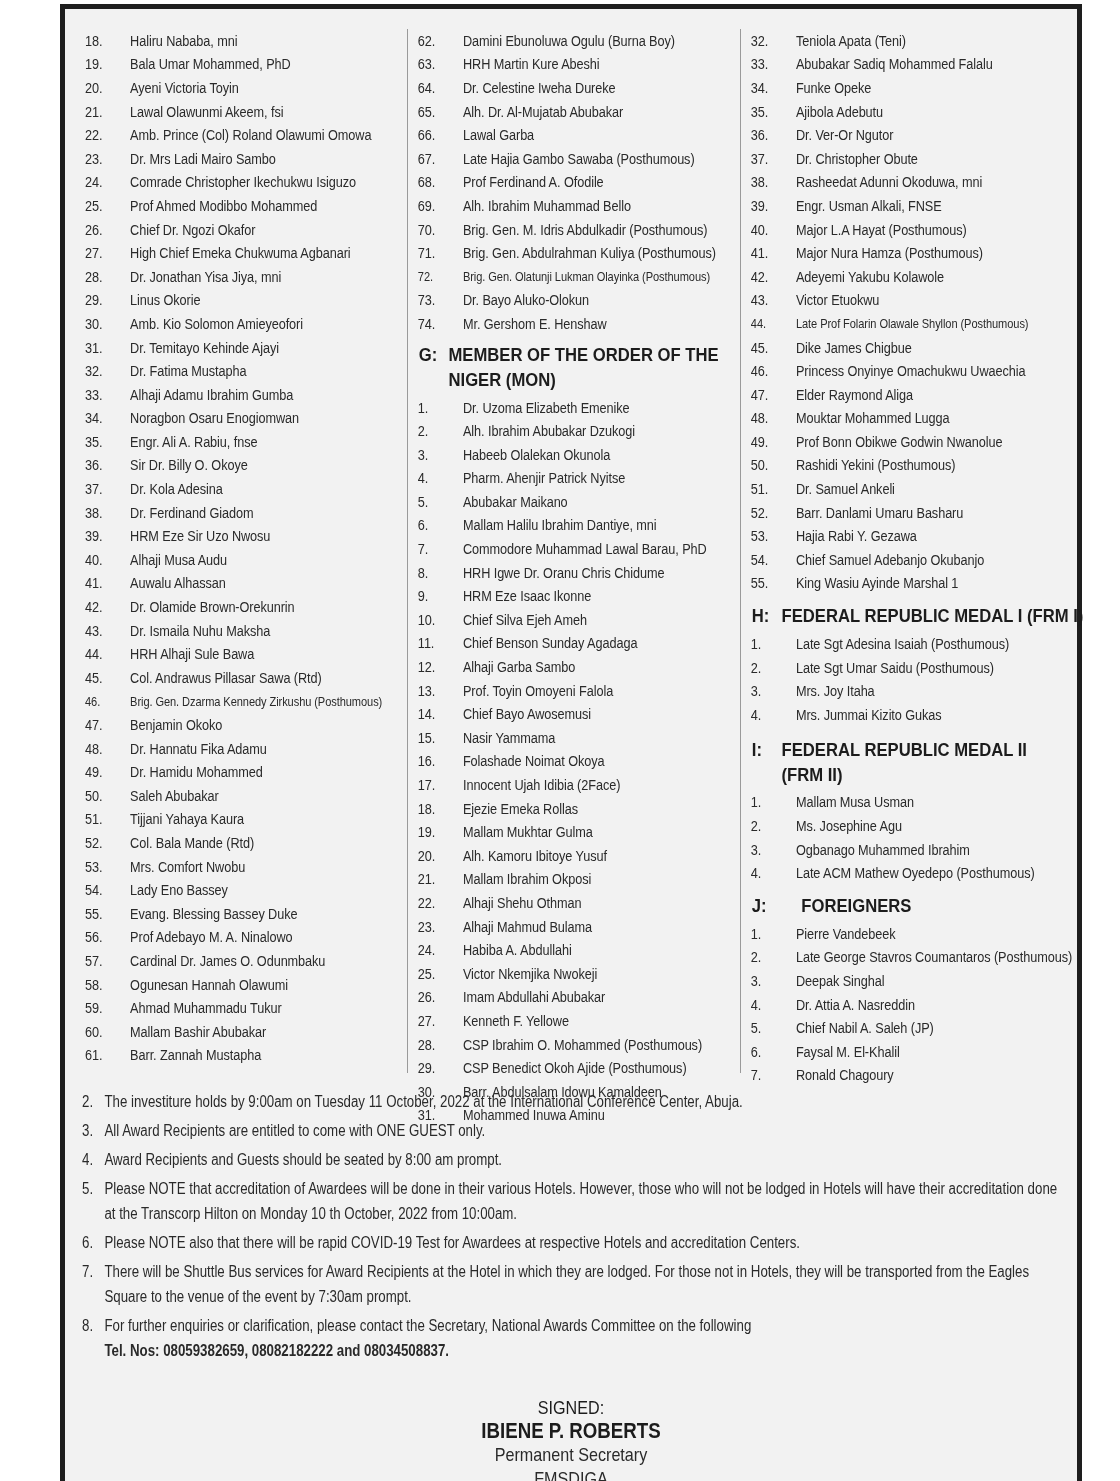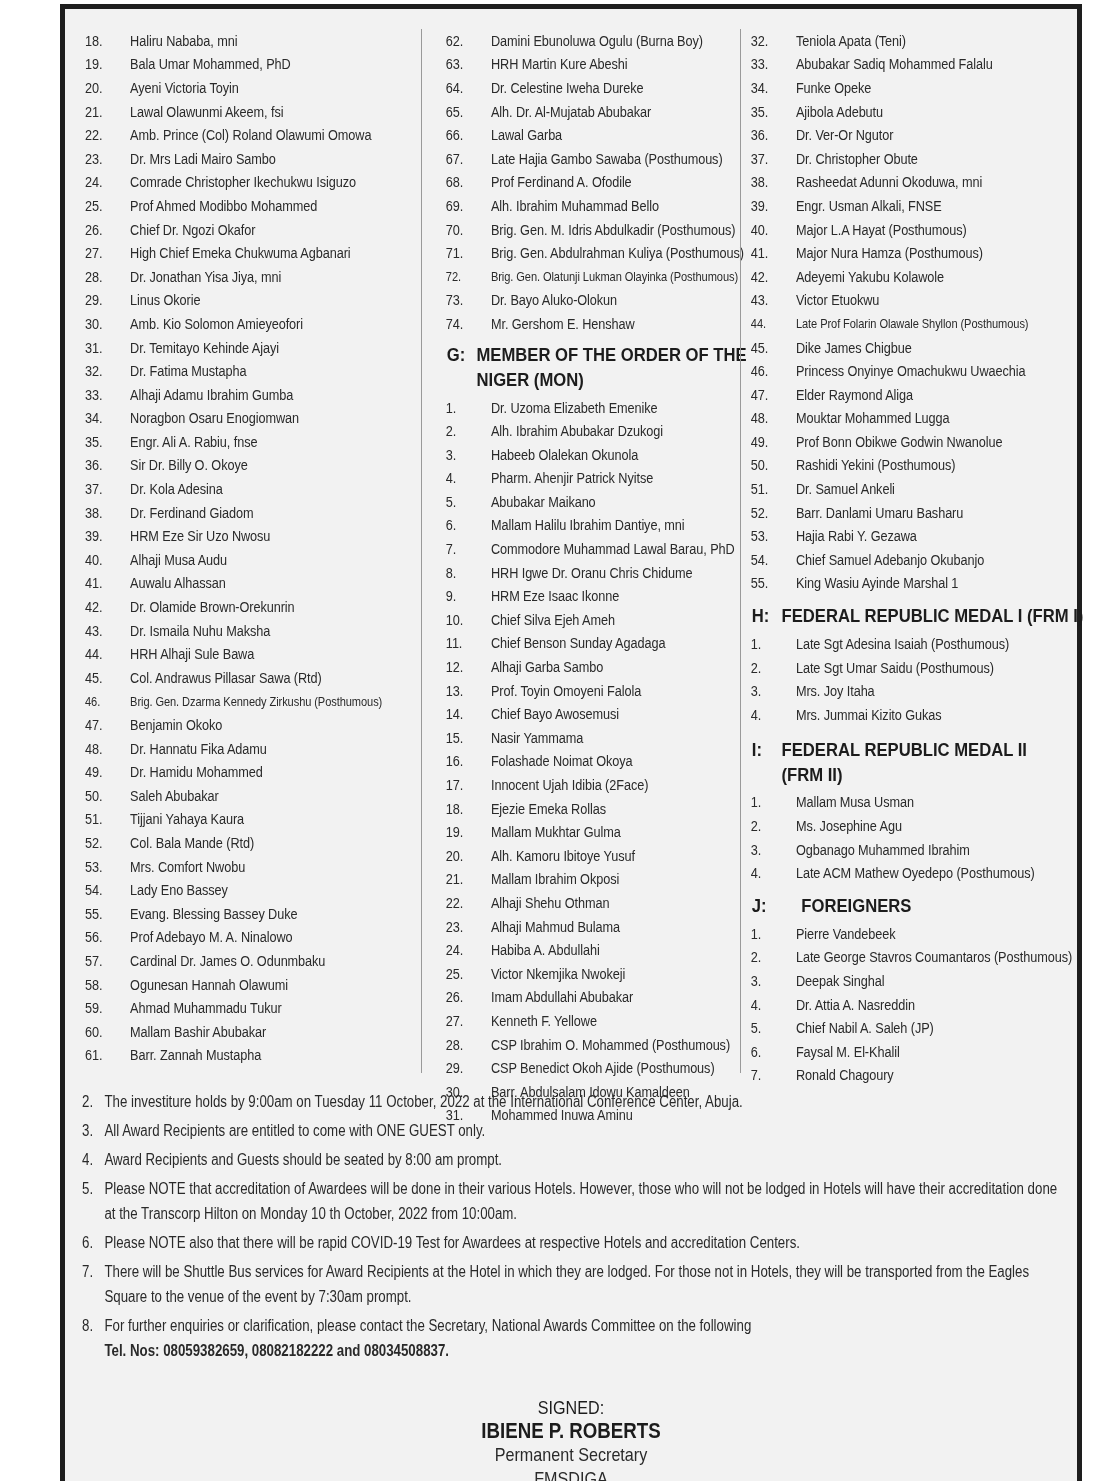--- a/index.html
+++ b/index.html
@@ -4,21 +4,21 @@
 <style>
   html, body { margin: 0; padding: 0; background: #ffffff; }
   body { width: 1120px; height: 1481px; position: relative; overflow: hidden;
          font-family: "Liberation Sans", sans-serif; color: #2a2a2a; }
   .frame { position: absolute; left: 60px; top: 4px; width: 1022px; height: 1490px;
            background: #f2f2f2; border-left: 5px solid #1e1e1e; border-top: 5px solid #1e1e1e;
            border-right: 5px solid #1e1e1e; box-sizing: border-box; }
   .cols { position: absolute; left: 0; top: 20px; width: 984px; height: 1050px; }
   .col { position: absolute; top: 0; }
   .col1 { left: 20px; width: 322px; }
-  .col2 { left: 356px; width: 330px; border-left: 1.5px solid #9a9a9a; height: 1044px; padding-left: 14px; }
+  .col2 { left: 342px; width: 330px; border-left: 1.5px solid #9a9a9a; height: 1044px; }
   .col3 { left: 675px; width: 337px; border-left: 1.5px solid #9a9a9a; height: 1044px; }
   .row { display: flex; height: 23.6px; align-items: center; font-size: 15.5px;
          transform: scaleX(0.82); transform-origin: left center; white-space: nowrap;
          width: 122%; letter-spacing: -0.1px; }
   .col2 .row, .col3 .row { padding-left: 12px; }
   .num { width: 55px; flex: 0 0 55px; }
   .name { flex: 1; }
   .small { font-size: 13.5px; }
   .heading { display: flex; font-weight: bold; font-size: 18.5px; color: #1c1c1c;
              transform: scaleX(0.9); transform-origin: left top; white-space: nowrap;

